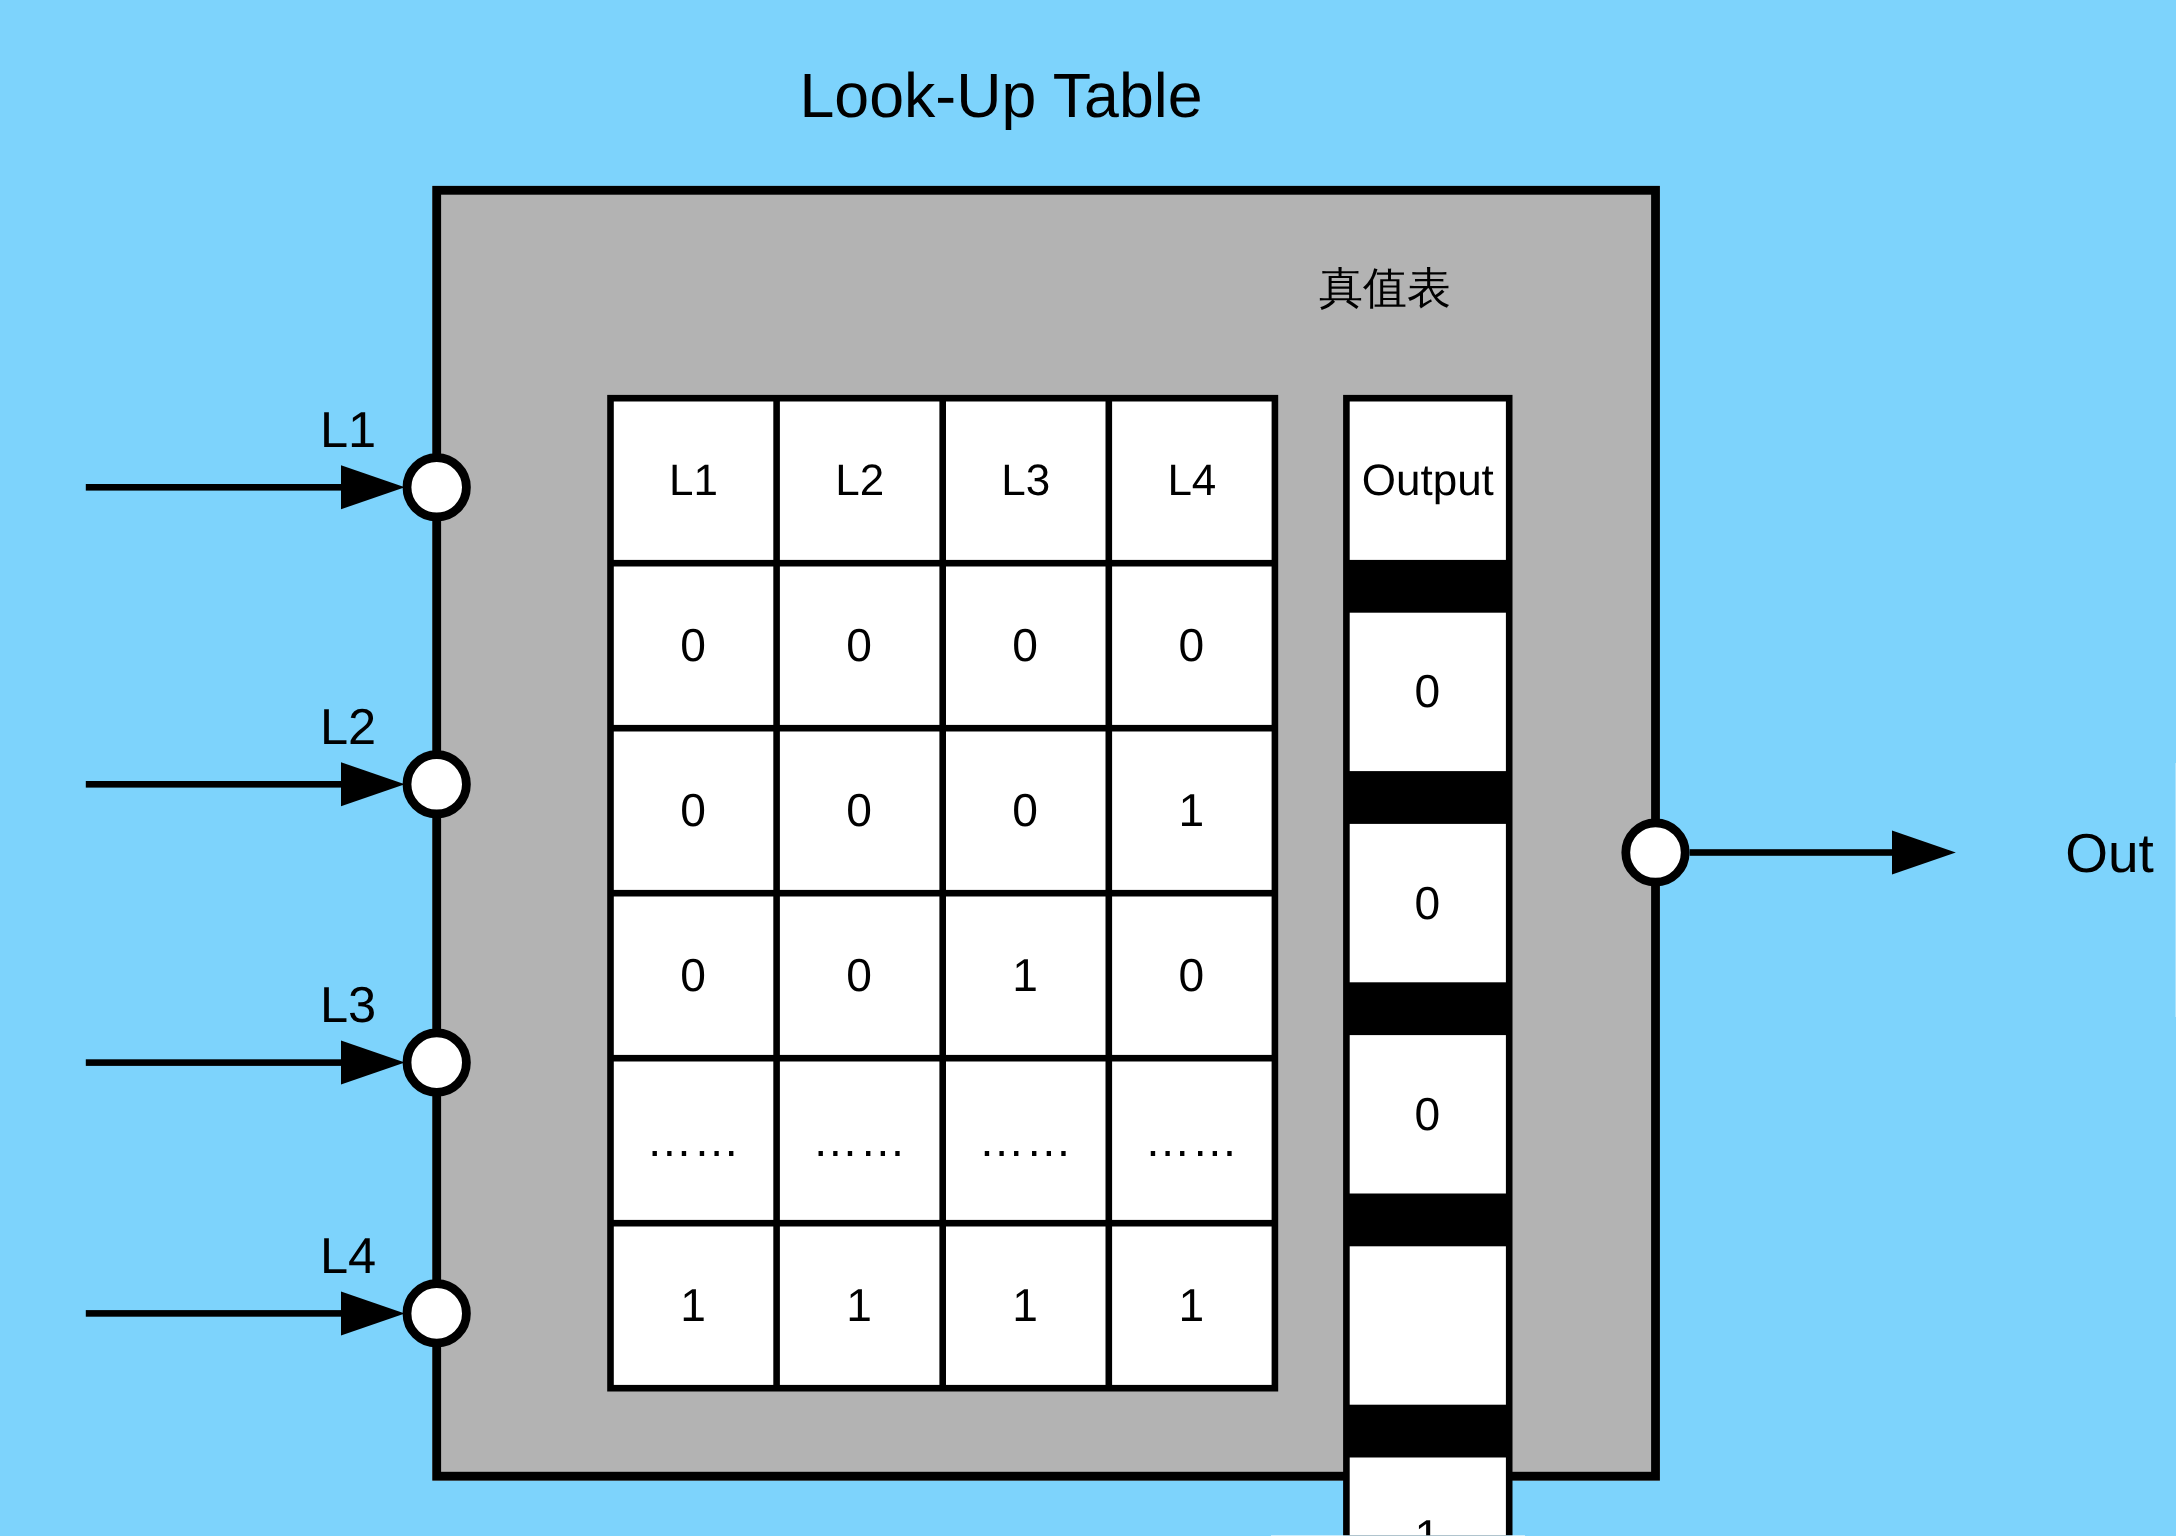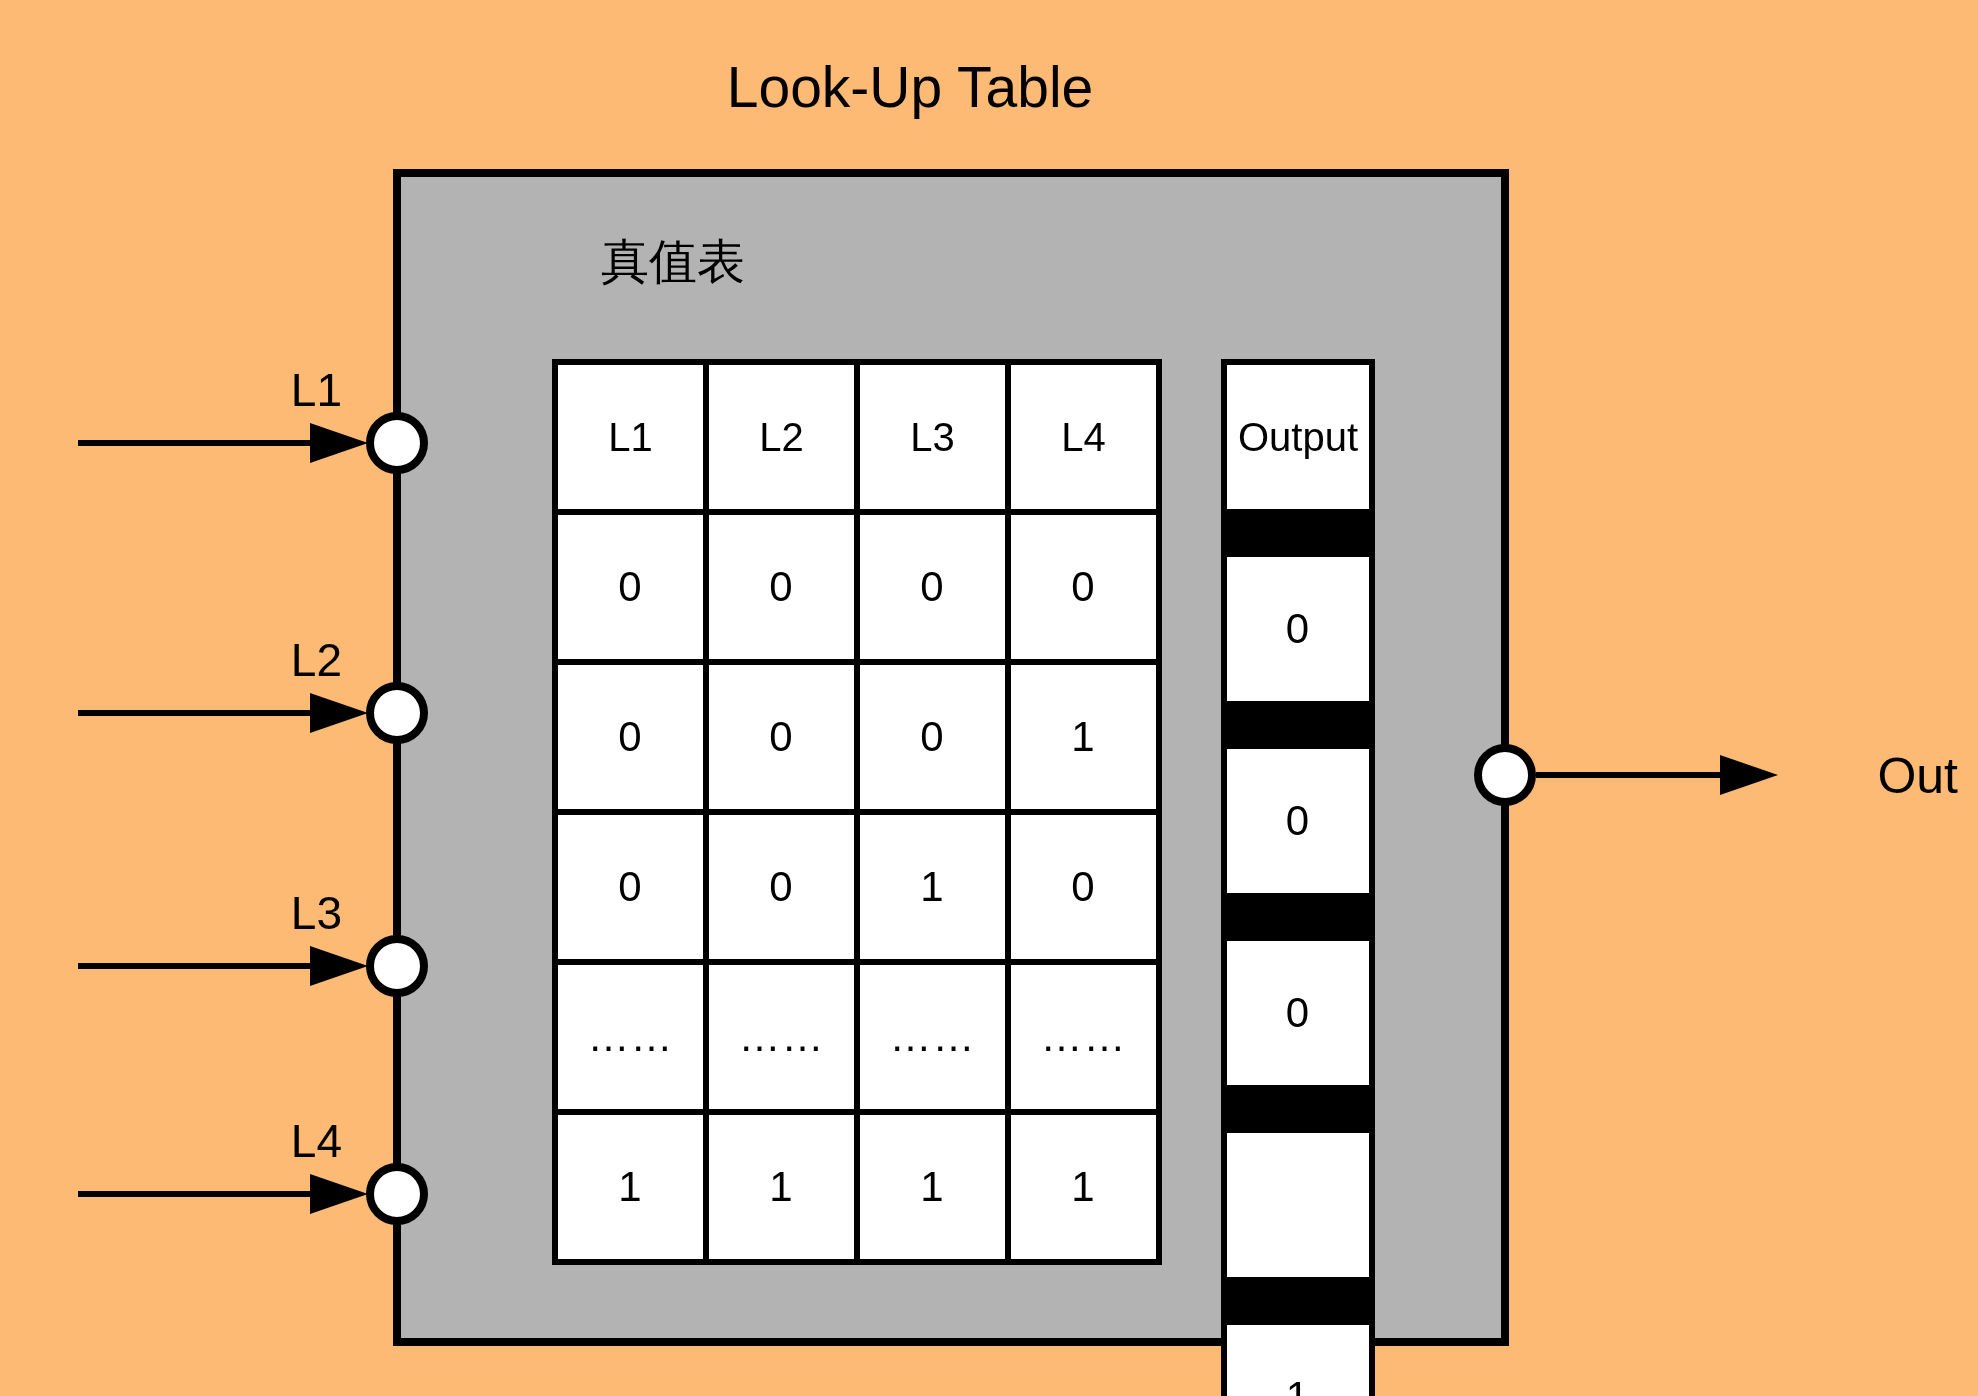--- a/index.html
+++ b/index.html
@@ -1,30 +1,30 @@
 <!DOCTYPE html>
 <html><head>
 <meta charset="utf-8">
 <style>
   html,body{margin:0;padding:0;background:#fff;}
   #canvas{
-    position:relative;width:1978px;height:1396px;background:#fdba74;
+    position:relative;width:1978px;height:1396px;background:#7dd3fc;
     font-family:"Liberation Sans",sans-serif;color:#000;overflow:hidden;
   }
   .title{
     position:absolute;left:410px;top:52px;width:1000px;height:70px;
     text-align:center;font-size:57px;line-height:70px;white-space:nowrap;
   }
   .lut-box{
     position:absolute;left:393px;top:169px;width:1116px;height:1177px;
     box-sizing:border-box;border:8px solid #000;background:#b3b3b3;
   }
   .box-label{
-    position:absolute;left:601px;top:236px;width:700px;height:52px;
-    text-align:left;font-size:48px;line-height:52px;
+    position:absolute;left:619px;top:236px;width:700px;height:52px;
+    text-align:right;font-size:40px;line-height:52px;
   }
   .truth-grid{
     position:absolute;display:grid;background:#000;gap:6px;padding:6px;
     box-sizing:border-box;
   }
   #main-grid{left:552px;top:359px;grid-template-columns:repeat(4,145px);grid-auto-rows:144px;}
   #out-grid{left:1221px;top:359px;grid-template-columns:142px;grid-auto-rows:144px;gap:48px;}
   .cell{
     background:#fff;display:flex;align-items:center;justify-content:center;
     font-size:42px;letter-spacing:1px;

